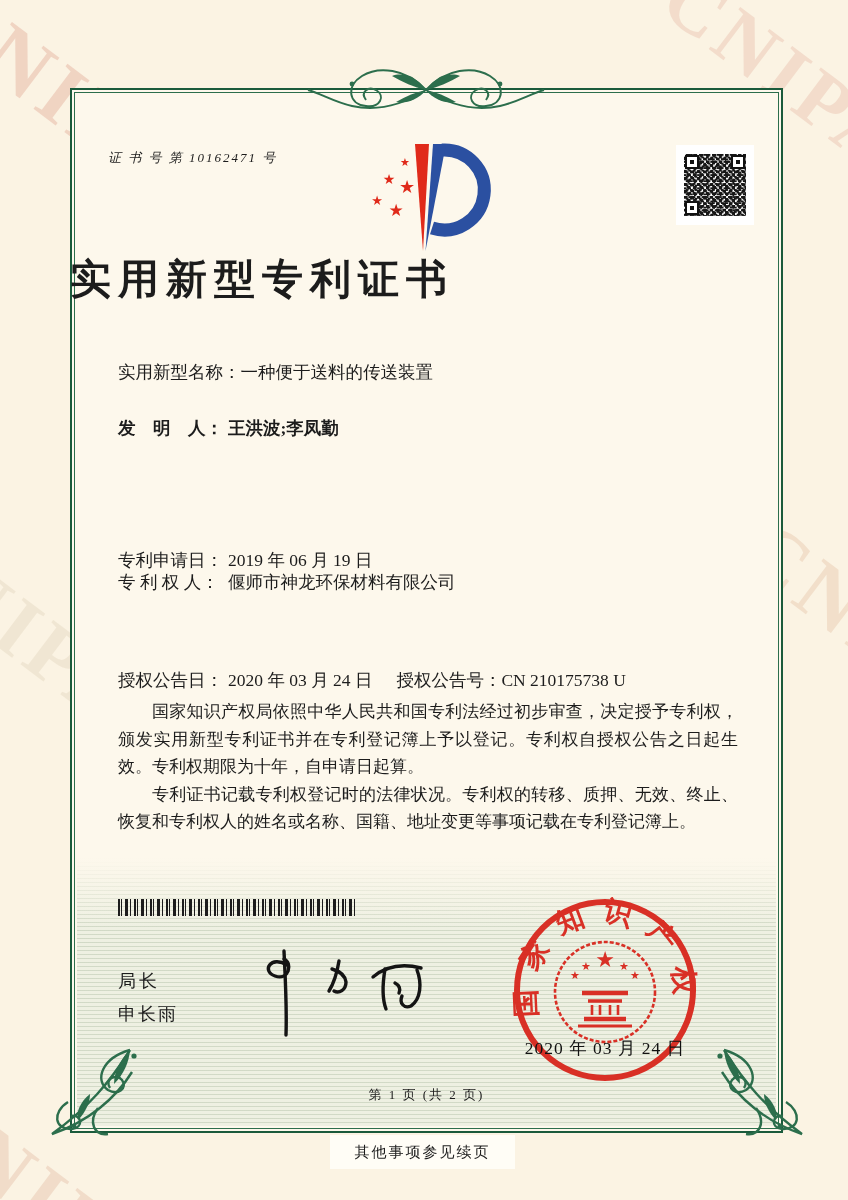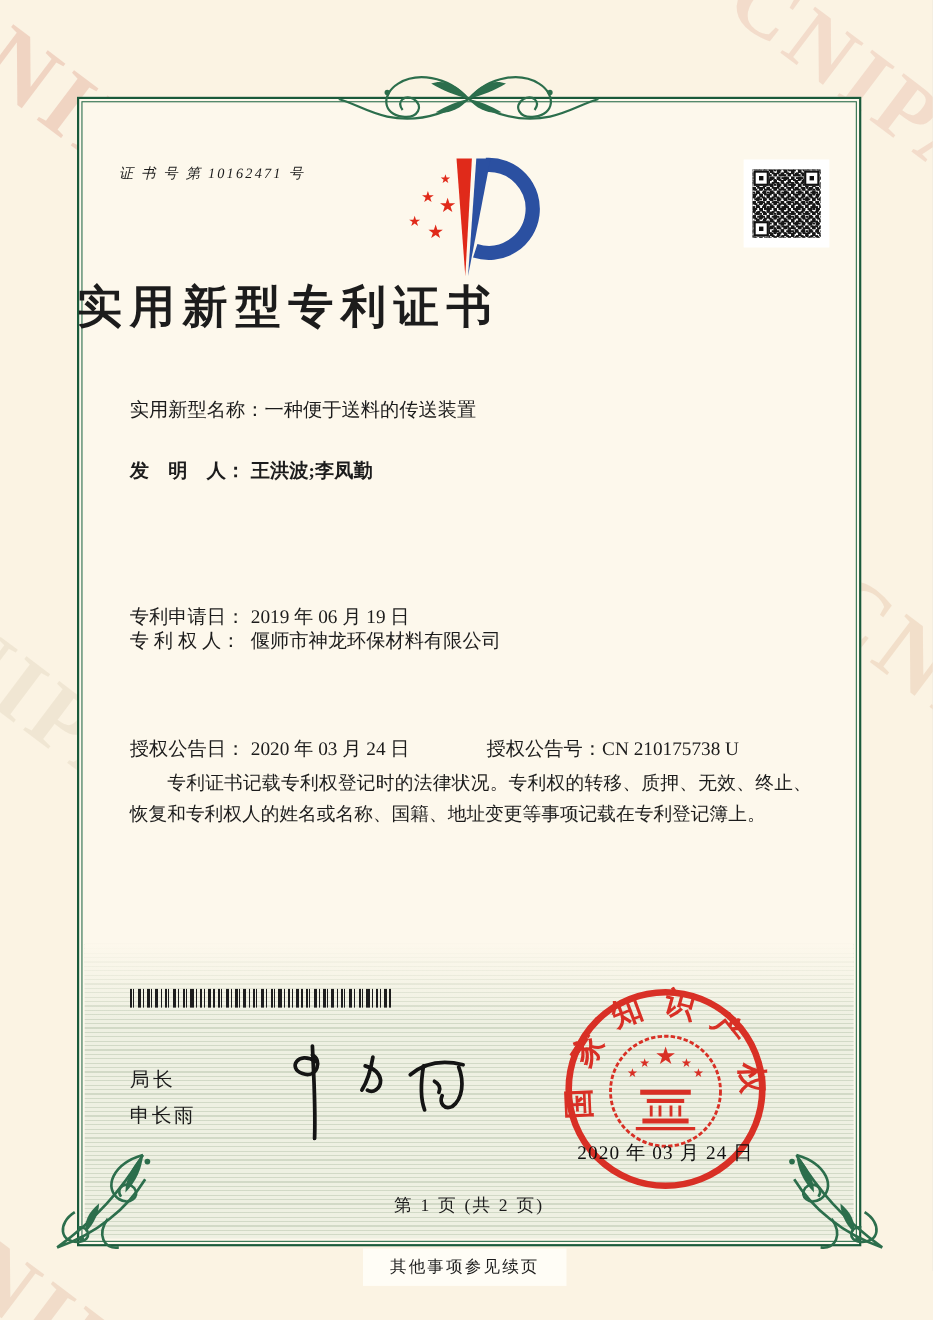--- a/index.html
+++ b/index.html
@@ -46,21 +46,21 @@
   }
   .finder{position:absolute; width:14px; height:14px; background:#fff; border:2.5px solid #111; box-sizing:border-box;}
   .finder::after{content:""; position:absolute; left:2.5px; top:2.5px; width:4px; height:4px; background:#111;}
   .f-tl{left:1px; top:1px;} .f-tr{right:1px; top:1px;} .f-bl{left:1px; bottom:1px;}
   .title{
     left:70px; top:252px; width:713px; text-align:left;
     font-size:41px; font-weight:bold; letter-spacing:7px;
   }
   .row{left:118px; width:640px; font-size:17.5px; white-space:nowrap;}
   .row .lab{display:inline-block; min-width:110px;}
-  .row .lab2{margin-left:70px;}
+  .row .lab2{margin-left:24px;}
   .r1{top:360px;} .r2{top:416px;font-weight:bold;} .r3{top:470px;} .r4{top:518px;margin-top:30px;}
   .r5{top:570px;} .r6{top:620px;} .r7{top:668px;}
   .body-text{
     left:118px; top:698px; width:620px; font-size:17px; line-height:27.5px;
     text-align:justify;
   }
   .body-text p{margin:0; text-indent:2em;}
   .barcode{
     left:118px; top:899px; width:240px; height:17px;
     background:repeating-linear-gradient(90deg,
@@ -68,21 +68,21 @@
       #1d1d1d 3px 4px, rgba(0,0,0,0) 4px 7px,
       #1d1d1d 7px 10px, rgba(0,0,0,0) 10px 12px,
       #1d1d1d 12px 13px, rgba(0,0,0,0) 13px 16px);
   }
   .sig-title{left:118px; top:969px; font-size:18px; letter-spacing:3px; font-family:"Liberation Sans",sans-serif;}
   .sig-name{left:118px; top:1002px; font-size:18px; letter-spacing:2px; font-family:Liberation Mono, monospace;}
   .signature{left:235px; top:943px; z-index:6;}
   .seal{left:512px; top:897px; z-index:6; opacity:.95;}
   .seal-date{left:502px; top:1036px; width:206px; text-align:center; font-size:17.5px;
     letter-spacing:1px; color:#111; z-index:7;}
-  .page-info{left:70px; top:1086px; width:713px; text-align:center; font-size:16px; letter-spacing:2px; z-index:5;}
+  .page-info{left:70px; top:1086px; width:713px; text-align:center; font-size:13px; letter-spacing:2px; z-index:5;}
   .continuation{
     left:330px; top:1135px; width:185px; height:34px; background:#fffdf6;
     text-align:center; line-height:34px; font-size:15px; letter-spacing:2px; z-index:5;
   }
 </style>
 </head>
 <body>
 
 <div class="page">
 
@@ -180,20 +180,21 @@
     <span class="lab">专利申请日：</span><span>2019 年 06 月 19 日</span>
   </div>
   <div class="z row r5">
     <span class="lab">专 利 权 人：</span><span>偃师市神龙环保材料有限公司</span>
   </div>
   <div class="z row r7">
     <span class="lab">授权公告日：</span><span>2020 年 03 月 24 日</span><span class="lab2">授权公告号：</span><span>CN 210175738 U</span>
   </div>
 
   <div class="z body-text">
+    <p>国家知识产权局依照中华人民共和国专利法经过初步审查，决定授予专利权，颁发实用新型专利证书并在专利登记簿上予以登记。专利权自授权公告之日起生效。专利权期限为十年，自申请日起算。</p>
     <p>专利证书记载专利权登记时的法律状况。专利权的转移、质押、无效、终止、恢复和专利权人的姓名或名称、国籍、地址变更等事项记载在专利登记簿上。</p>
   </div>
 
   <div class="z barcode"></div>
 
   <div class="z sig-title">局长</div>
   <div class="z sig-name">申长雨</div>
   <svg class="z signature" width="215" height="100" viewBox="0 0 215 100">
     <g stroke="#141414" fill="none" stroke-width="3.4" stroke-linecap="round" stroke-linejoin="round">
       <path d="M52 22 C 36 12 26 28 40 33 C 54 38 58 20 49 16"></path>

